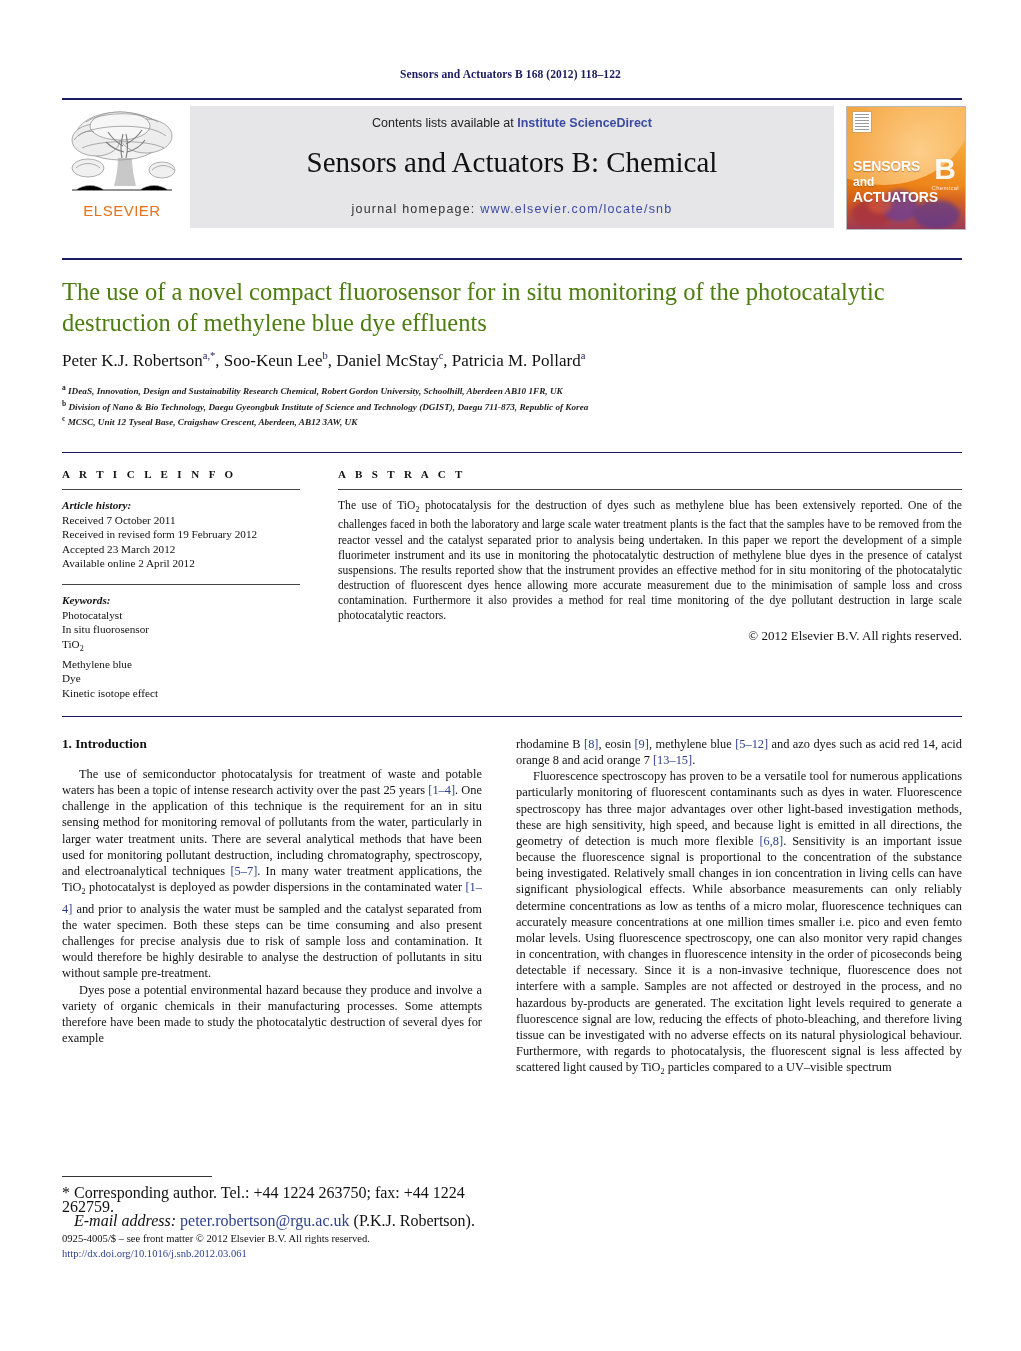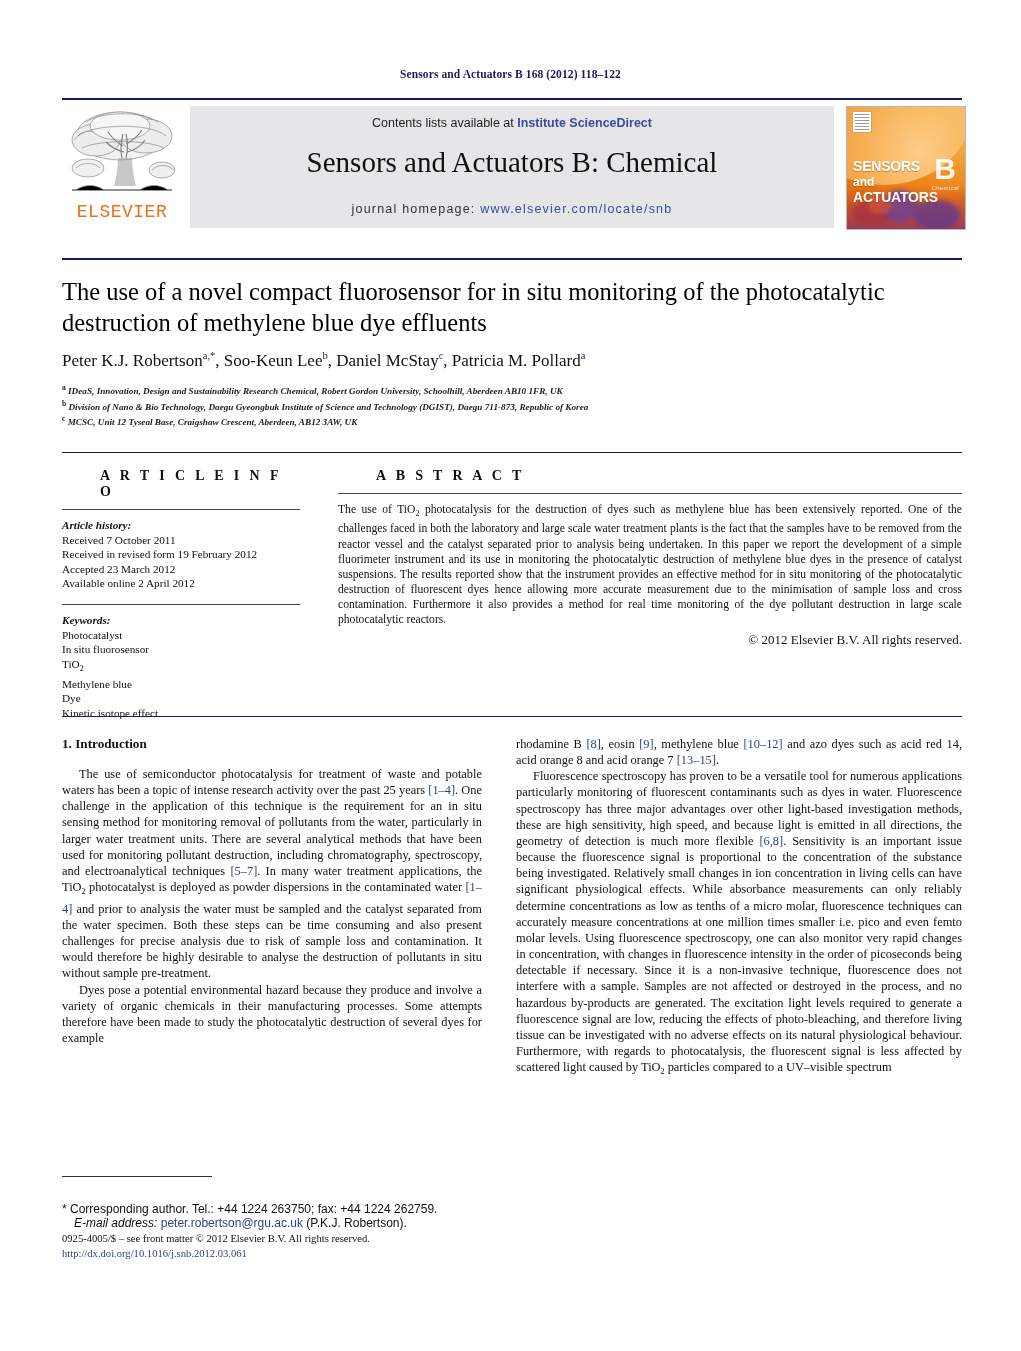--- a/index.html
+++ b/index.html
@@ -27,22 +27,22 @@
   }
   .rule-top{
     position:absolute;left:0;top:0;width:900px;height:2px;background:#1a1a5e;
   }
   .elsevier-logo{
     position:absolute;left:0;top:8px;width:120px;height:122px;
   }
   .tree-wrap{position:absolute;left:4px;top:0;width:112px;height:96px;}
   .elsevier-word{
     position:absolute;left:0;top:96px;width:120px;text-align:center;
-    font-family:Liberation Mono, monospace;
-    font-size:18px;color:#E8711A;letter-spacing:.5px;
+    font-family:Liberation Sans, sans-serif;
+    font-size:15px;color:#E8711A;letter-spacing:.5px;
   }
   .grey-box{
     position:absolute;left:128px;top:8px;width:644px;height:122px;
     background:#e6e6e8;
   }
   .contents-line{
     position:absolute;left:0;top:10px;width:644px;text-align:center;
     font-family:"Liberation Sans", sans-serif;font-size:12.5px;color:#222;
   }
   .contents-line .sd{color:#3b4ba0;font-weight:bold;}
@@ -109,21 +109,21 @@
     color:rgba(255,255,255,.85);letter-spacing:.3px;
   }
 
   
   .rule-title{
     position:absolute;left:62px;top:258px;width:900px;height:2px;background:#1a1a5e;
   }
   .art-title{
     position:absolute;left:62px;top:276px;width:880px;
     font-family:"Liberation Serif", serif;
-    font-size:24.5px;line-height:31px;color:#000000;
+    font-size:24.5px;line-height:31px;color:#4d7c0f;
   }
   .authors{
     position:absolute;left:62px;top:350px;width:880px;
     font-family:"Liberation Serif", serif;font-size:17px;color:#111;
   }
   .authors sup{font-size:10.5px;color:#1a1a5e;}
   .affils{
     position:absolute;left:62px;top:382px;width:880px;
     font-family:"Liberation Serif", serif;font-style:italic;
     font-size:9.2px;line-height:12.6px;color:#222;font-weight:bold;
@@ -131,21 +131,21 @@
   .affils sup{font-style:normal;font-size:7.5px;}
 
   
   .rule-info{
     position:absolute;left:62px;top:452px;width:900px;height:1px;background:#1a1a5e;
   }
   .col-info{position:absolute;left:62px;top:468px;width:238px;}
   .col-abs{position:absolute;left:338px;top:468px;width:624px;}
   .sec-head{
     font-family:"Liberation Serif", serif;font-weight:bold;
-    font-size:14px;letter-spacing:3.4px;color:#111;margin-left:38px;
+    font-size:11px;letter-spacing:3.4px;color:#111;
   }
   .hr-thin{height:1px;background:#444;margin:9px 0 8px 0;}
   .hr-thin2{height:1px;background:#444;margin:13px 0 8px 0;}
   .info-body{
     font-family:"Liberation Serif", serif;font-size:11.2px;line-height:14.6px;color:#111;
   }
   .info-body .lab{font-style:italic;font-weight:bold;}
   .abs-body{
     font-family:"Liberation Serif", serif;font-size:11.6px;line-height:15.1px;
     color:#111;text-align:justify;
@@ -169,21 +169,21 @@
   }
   .p.ind{text-indent:17px;}
   .ref{color:#2b3f8c;}
 
   
   .foot-rule{
     position:absolute;left:62px;top:1176px;width:150px;height:1px;background:#333;
   }
   .footnote{
     position:absolute;left:62px;top:1186px;width:420px;
-    font-family:Liberation Sans, sans-serif;font-size:12px;line-height:14px;color:#111;margin-top:16px;
+    font-family:Liberation Serif, serif;font-size:16px;line-height:14px;color:#111;
   }
   .footnote .star{letter-spacing:0;}
   .footnote .em{font-style:italic;}
   .footnote a{color:#2b3f8c;text-decoration:none;}
   .issn{
     position:absolute;left:62px;top:1232px;width:480px;
     font-family:"Liberation Serif", serif;font-size:10.6px;line-height:14.5px;color:#111;
   }
   .issn .doi{color:#2b3f8c;}
 </style>
@@ -313,21 +313,21 @@
 
   <div class="rule-body"></div>
 
   <div class="body-l">
     <div class="h1">1.  Introduction</div>
     <p class="p ind"><span>The use of semiconductor photocatalysis for treatment of waste and potable waters has been a topic of intense research activity over the past 25 years </span><span class="ref">[1–4]</span><span>. One challenge in the application of this technique is the requirement for an in situ sensing method for monitoring removal of pollutants from the water, particularly in larger water treatment units. There are several analytical methods that have been used for monitoring pollutant destruction, including chromatography, spectroscopy, and electroanalytical techniques </span><span class="ref">[5–7]</span><span>. In many water treatment applications, the TiO</span><sub>2</sub><span> photocatalyst is deployed as powder dispersions in the contaminated water </span><span class="ref">[1–4]</span><span> and prior to analysis the water must be sampled and the catalyst separated from the water specimen. Both these steps can be time consuming and also present challenges for precise analysis due to risk of sample loss and contamination. It would therefore be highly desirable to analyse the destruction of pollutants in situ without sample pre-treatment.</span></p>
     <p class="p ind">Dyes pose a potential environmental hazard because they produce and involve a variety of organic chemicals in their manufacturing processes. Some attempts therefore have been made to study the photocatalytic destruction of several dyes for example</p>
   </div>
 
   <div class="body-r">
-    <p class="p"><span>rhodamine B </span><span class="ref">[8]</span><span>, eosin </span><span class="ref">[9]</span><span>, methylene blue </span><span class="ref">[10–12]</span><span> and azo dyes such as acid red 14, acid orange 8 and acid orange 7 </span><span class="ref">[13–15]</span><span>.</span></p>
+    <p class="p"><span>rhodamine B </span><span class="ref">[8]</span><span>, eosin </span><span class="ref">[9]</span><span>, methylene blue </span><span class="ref">[5–12]</span><span> and azo dyes such as acid red 14, acid orange 8 and acid orange 7 </span><span class="ref">[13–15]</span><span>.</span></p>
     <p class="p ind"><span>Fluorescence spectroscopy has proven to be a versatile tool for numerous applications particularly monitoring of fluorescent contaminants such as dyes in water. Fluorescence spectroscopy has three major advantages over other light-based investigation methods, these are high sensitivity, high speed, and because light is emitted in all directions, the geometry of detection is much more flexible </span><span class="ref">[6,8]</span><span>. Sensitivity is an important issue because the fluorescence signal is proportional to the concentration of the substance being investigated. Relatively small changes in ion concentration in living cells can have significant physiological effects. While absorbance measurements can only reliably determine concentrations as low as tenths of a micro molar, fluorescence techniques can accurately measure concentrations at one million times smaller i.e. pico and even femto molar levels. Using fluorescence spectroscopy, one can also monitor very rapid changes in concentration, with changes in fluorescence intensity in the order of picoseconds being detectable if necessary. Since it is a non-invasive technique, fluorescence does not interfere with a sample. Samples are not affected or destroyed in the process, and no hazardous by-products are generated. The excitation light levels required to generate a fluorescence signal are low, reducing the effects of photo-bleaching, and therefore living tissue can be investigated with no adverse effects on its natural physiological behaviour. Furthermore, with regards to photocatalysis, the fluorescent signal is less affected by scattered light caused by TiO</span><sub>2</sub><span> particles compared to a UV–visible spectrum</span></p>
   </div>
 
   <div class="foot-rule"></div>
   <div class="footnote">
     <span class="star">*</span>
     <span>Corresponding author. Tel.: +44 1224 263750; fax: +44 1224 262759.</span><br>
     <span style="display:inline-block;width:12px;"></span><span class="em">E-mail address:</span>
     <a href="#">peter.robertson@rgu.ac.uk</a><span> (P.K.J. Robertson).</span>
   </div>

